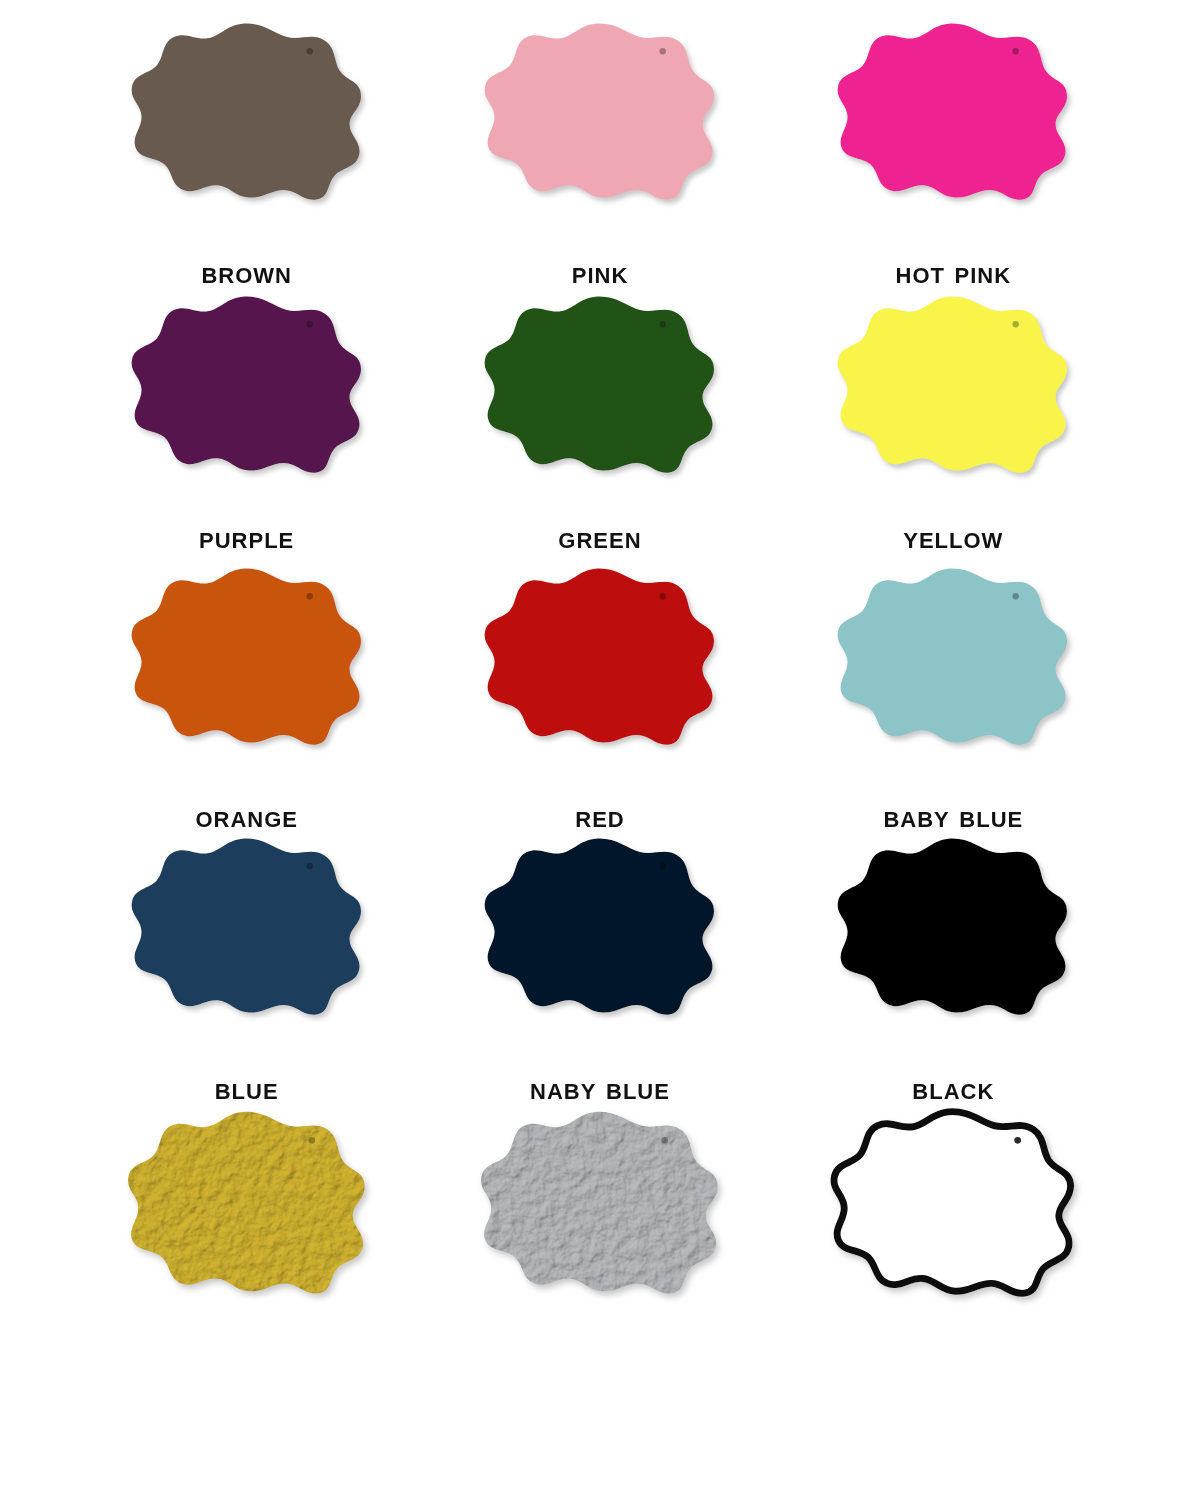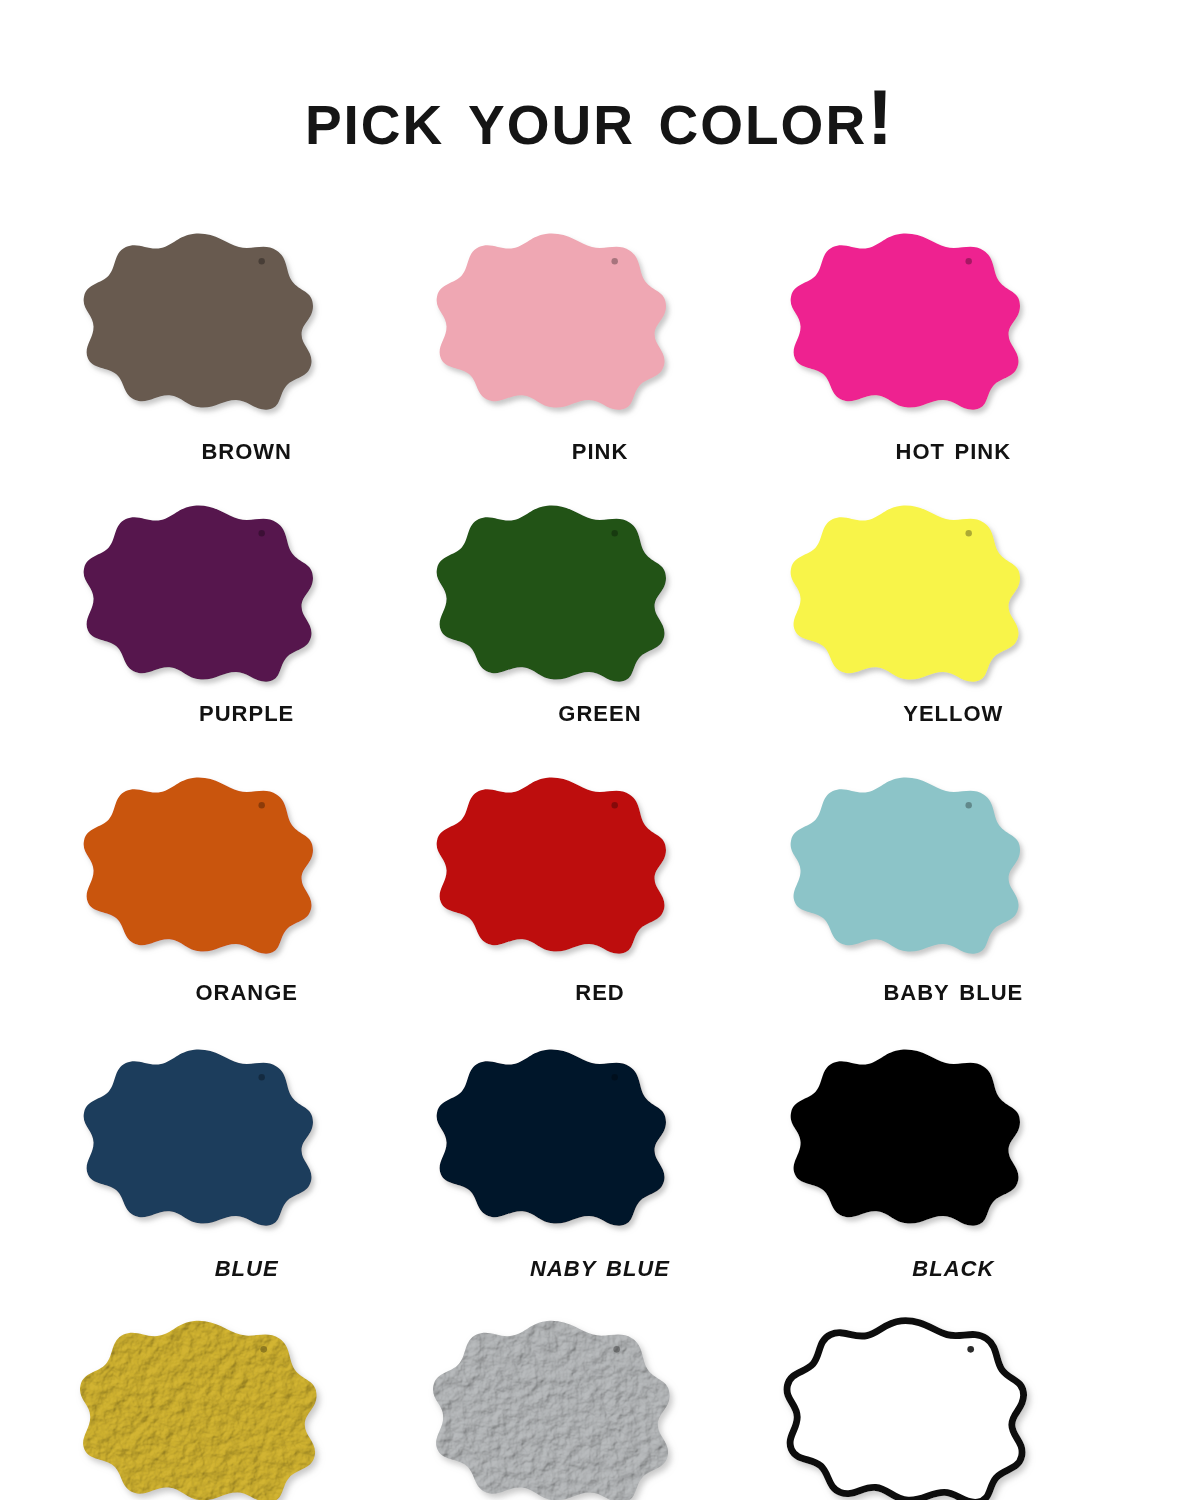--- a/index.html
+++ b/index.html
@@ -49,21 +49,23 @@
     grid-template-columns: repeat(3, 1fr);
     grid-template-rows: repeat(5, 272px);
     padding-top: 16px;
     box-sizing: border-box;
   }
 
   .cell {
     position: relative;
     display: flex;
     flex-direction: column;
+    align-items: center;
     justify-content: flex-start;
+    gap: 36px;
   }
 
   .swatch-wrap {
     position: relative;
     width: 258px;
     height: 196px;
     display: flex;
     align-items: center;
     justify-content: center;
   }
@@ -91,31 +93,30 @@
     color: #121212;
     white-space: nowrap;
     text-align: center;
     line-height: 1;
   }
 
   
   .row-1 .label { margin-top: 12px; }
   .row-2 .label { margin-top: 2px; }
   .row-3 .label { margin-top: 9px; }
-  .row-4 .label { margin-top: 13px; font-style: italic; }
+  .row-4 .label { margin-top: 13px; }
 
   .row-5 .swatch-wrap { height: 200px; }
   .row-5 .swatch { width: 256px; height: 196px; }
 </style>
 </head>
 <body>
 
 <div class="page">
 
-  <h1 class="title">Pick Your Color!</h1>
 
   <div class="grid" id="grid">
       <div class="cell row-1">
         <div class="swatch-wrap">
           <div class="swatch">
             <svg viewBox="0 0 260 200" xmlns="http://www.w3.org/2000/svg">
               <defs>
                 <filter id="sh0" x="-15%" y="-15%" width="140%" height="140%">
                   <feDropShadow dx="3" dy="4" stdDeviation="3" flood-color="#9a9a9a" flood-opacity="0.55"></feDropShadow>
                 </filter>

